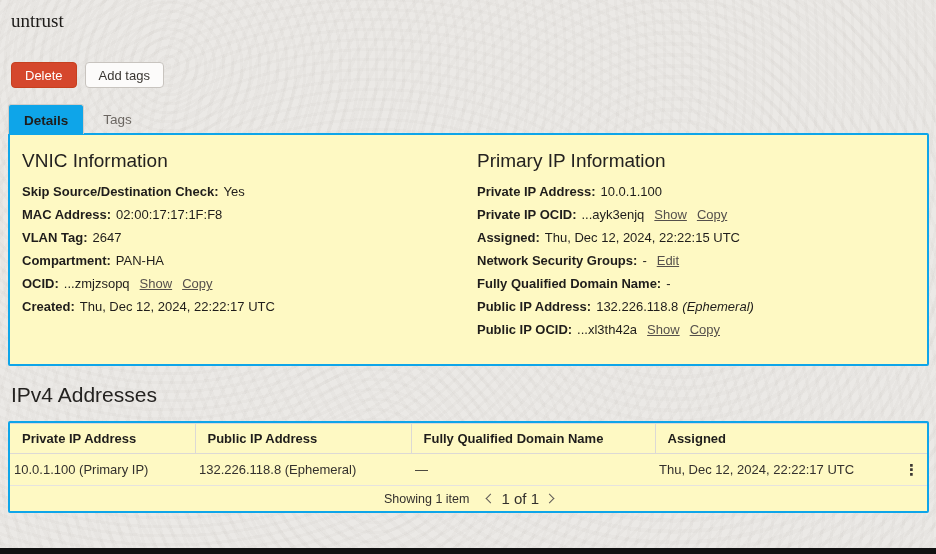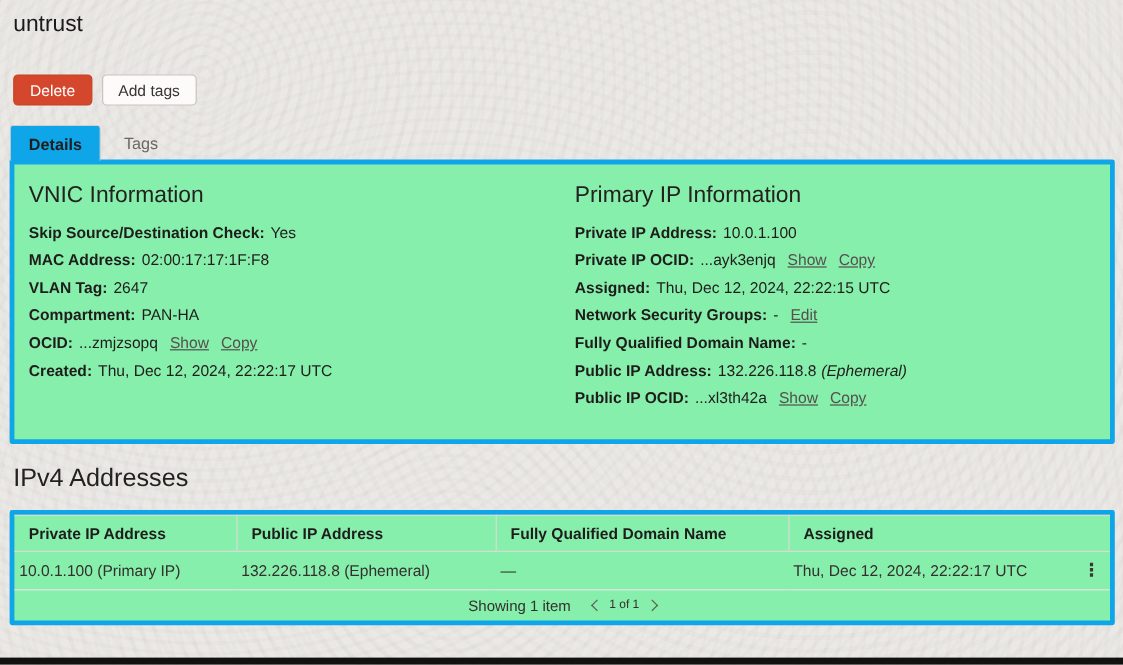--- a/index.html
+++ b/index.html
@@ -9,21 +9,21 @@
     color:#1f1d1b;
     background-color:#ebe9e6;
     background-image:
       repeating-radial-gradient(circle at 18% 12%, rgba(125,115,105,0.035) 0 3px, rgba(0,0,0,0) 3px 9px),
       repeating-radial-gradient(circle at 72% 38%, rgba(125,115,105,0.03) 0 4px, rgba(0,0,0,0) 4px 11px),
       repeating-radial-gradient(circle at 40% 85%, rgba(125,115,105,0.03) 0 3px, rgba(0,0,0,0) 3px 10px);
     position:relative;
   }
   .page { padding:8px 7px 0 8px; }
 
-  h1.page-title { font-size:19px; font-weight:400; color:#1c1a18; margin:2px 0 0 3px; }
+  h1.page-title { font-size:19px; font-weight:400; color:#1c1a18; margin:2px 0 0 3px;font-family:Liberation Serif, serif; }
 
   
   .action-bar { display:flex; gap:8px; margin:30px 0 0 3px; }
   .btn {
     display:inline-flex; align-items:center; justify-content:center;
     height:26px; padding:0 13px; font-size:13px; border-radius:4px;
     cursor:pointer; border:1px solid transparent; white-space:nowrap;
   }
   .btn-danger { background:#d5472c; border-color:#c6401f; color:#fff; }
   .btn-secondary { background:#fcfbfa; border-color:#c8c4bf; color:#3a3632; }
@@ -35,21 +35,21 @@
     font-size:13.5px; color:#6b6661; padding:8px 18px 7px 18px; cursor:pointer;
     border:1px solid transparent; border-bottom:none; border-radius:3px 3px 0 0;
     height:29px; display:flex; align-items:center;
   }
   .tab.active {
     background:#0ea5e9; color:#1f1d1b; font-weight:700;
     border-color:#d2cec9; margin-bottom:-1px; height:30px; padding-left:15px; padding-right:15px;
   }
 
   
-  .panel { background:#86efac; border:4px solid #0ea5e9; border-radius:0 2px 2px 2px; position:relative; z-index:1; }
+  .panel { background:#fef9c3; border:2px solid #0ea5e9; border-radius:0 2px 2px 2px; position:relative; z-index:1; }
   .details-panel { padding:15px 12px 18px 12px; min-height:229px; display:flex; }
   .col-left { width:455px; flex:none; }
   .col-right { flex:1; }
   h2.section-heading { font-size:19px; font-weight:400; color:#242220; margin:0 0 13px 0; }
 
   .field { font-size:13px; line-height:14px; margin-bottom:9px; white-space:nowrap; }
   .flabel { font-weight:700; color:#1f1d1b; margin-right:5px; }
   .fvalue { color:#1f1d1b; }
   .ital { font-style:italic; color:#1f1d1b; margin-left:4px; }
   a.link { color:#2b7fa8; text-decoration:underline; cursor:pointer; }
@@ -70,21 +70,21 @@
   .ip-table td { padding:8px 4px; color:#33302d; height:31px; border-bottom:1px solid #e6e3df; }
   .col-1 { width:185px; } .col-2 { width:216px; } .col-3 { width:244px; }
   .cell-flex { display:flex; align-items:center; justify-content:space-between; }
   .kebab { font-size:15px; font-weight:700; color:#3a3632; cursor:pointer; padding:0 4px; letter-spacing:0; line-height:12px; }
 
   .table-footer {
     display:flex; align-items:center; justify-content:center;
     height:25px; padding:0 10px; font-size:12.5px; color:#33302d;
   }
   .pager { display:flex; align-items:center; gap:7px; margin-left:18px; }
-  .pager-label { font-size:10px; color:#33302d; }
+  .pager-label { font-size:15px; color:#33302d; }
   .chev { width:7px; height:7px; display:inline-block; cursor:pointer; }
   .chev-left { border-left:1.6px solid #5f5b57; border-bottom:1.6px solid #5f5b57; transform:rotate(45deg); }
   .chev-right { border-right:1.6px solid #5f5b57; border-top:1.6px solid #5f5b57; transform:rotate(45deg); }
 
   .bottom-edge { position:absolute; left:0; bottom:0; width:936px; height:6px; background:#111; }
 </style>
 </head>
 <body>
 
 <div class="page">

